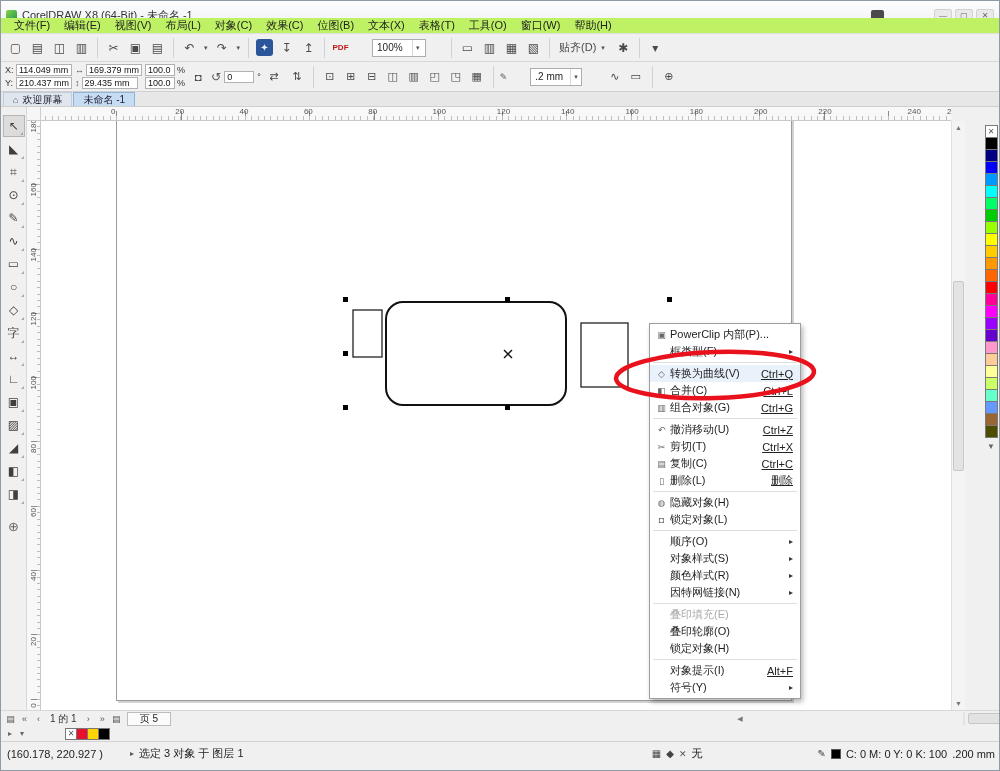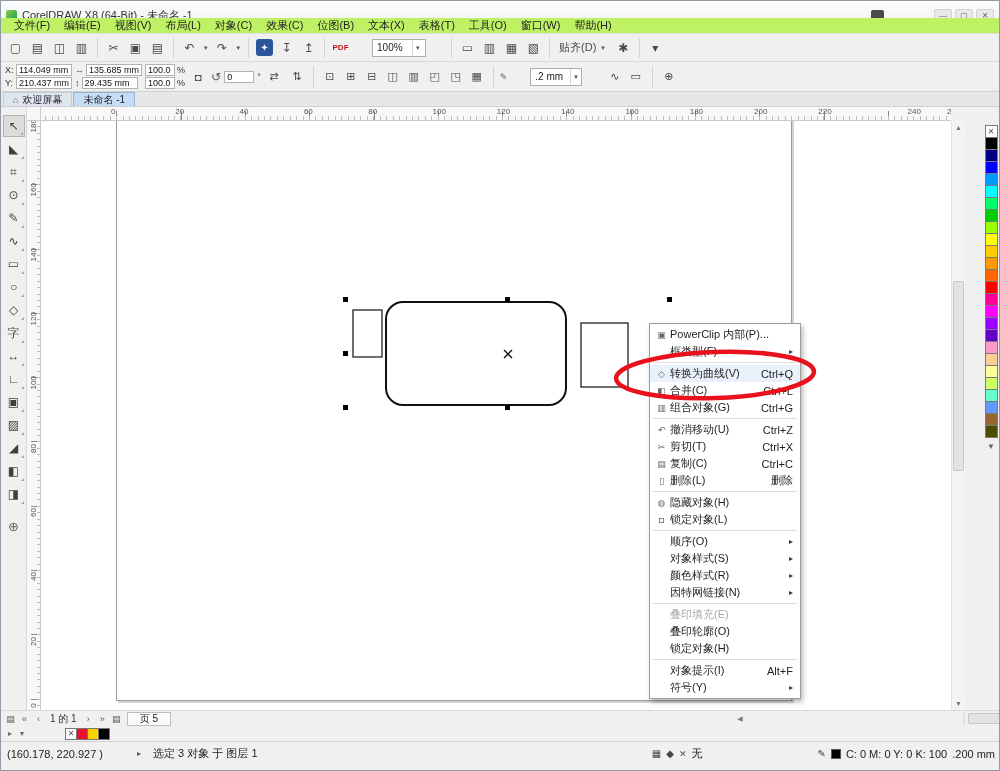--- a/index.html
+++ b/index.html
@@ -67,21 +67,21 @@
 .canvas{position:absolute;left:40px;top:120px;width:910px;height:589px;background:#ffffff;overflow:hidden;}
 .page{position:absolute;left:75px;top:-20px;width:676px;height:600px;background:#fff;border:1px solid #9b9b9b;box-shadow:2px 2px 0 #d2d2d2;z-index:1;}
 .shapes{position:absolute;left:0;top:0;z-index:2;}
 
 .context-menu{position:absolute;left:608px;top:202px;width:152px;background:#ffffff;border:1px solid #9d9d9d;box-shadow:2px 3px 5px rgba(0,0,0,.28);z-index:5;padding:2px 0;font-size:11px;}
 .cm-item{display:flex;align-items:center;height:17px;padding:0 7px 0 3px;white-space:nowrap;color:#1e1e1e;}
 .cm-item.hl{background:#e9f1fa;}
 .cm-item.disabled{color:#a9a9a9;}
 .cm-icon{width:17px;flex:none;text-align:center;font-size:9px;color:#666;}
 .cm-label{flex:1;}
-.cm-short{margin-left:10px;color:#222;}
+.cm-short{margin-left:10px;color:#222;text-decoration:underline;}
 .cm-arrow{margin-left:8px;font-size:8px;color:#333;}
 .cm-sep{height:1px;background:#dddddd;margin:2px 3px;}
 .annotation{position:absolute;z-index:6;pointer-events:none;}
 
 .vscroll{position:absolute;left:950px;top:120px;width:14px;height:589px;background:#f4f4f4;border-left:1px solid #e0e0e0;display:flex;flex-direction:column;}
 .sarrow{height:13px;width:100%;display:flex;align-items:center;justify-content:center;font-size:7px;color:#777;flex:none;}
 .vtrack{flex:1;position:relative;}
 .vthumb{position:absolute;left:1px;right:1px;top:147px;height:190px;background:#e3e3e3;border:1px solid #c7c7c7;border-radius:2px;}
 .palette{position:absolute;left:981px;top:120px;width:18px;height:589px;background:#f0f0f0;display:flex;flex-direction:column;align-items:center;padding-top:5px;}
 .swatch{width:13px;height:13px;flex:none;border:1px solid #7a7a7a;margin-top:-1px;background:#fff;font-size:8px;line-height:11px;text-align:center;color:#555;}
@@ -94,21 +94,21 @@
 .hscroll{position:absolute;left:516px;top:1px;width:446px;height:13px;display:flex;align-items:center;}
 .htrack{flex:1;height:13px;background:#f6f6f6;border:1px solid #e2e2e2;position:relative;}
 .hthumb{position:absolute;left:4px;top:0;width:176px;height:11px;background:#e2e2e2;border:1px solid #c6c6c6;border-radius:2px;display:flex;align-items:center;justify-content:center;}
 
 .docpal{position:absolute;left:0;top:725px;width:1000px;height:15px;background:#f0f0f0;display:flex;align-items:center;padding-left:4px;gap:2px;}
 .dp-ic{width:10px;text-align:center;font-size:8px;color:#666;}
 #docpalette-swatches{display:flex;margin-left:36px;}
 .dswatch{width:12px;height:12px;border:1px solid #777;margin-right:-1px;background:#fff;font-size:8px;line-height:10px;text-align:center;color:#555;}
 
 .statusbar{position:absolute;left:0;top:740px;width:1000px;height:31px;background:#f0f0f0;border-top:1px solid #d2d2d2;font-size:11px;color:#222;}
-.sb-row{display:flex;align-items:center;gap:12px;padding:4px 6px;position:relative;}
+.sb-row{display:flex;align-items:center;gap:5px;padding:4px 6px;position:relative;}
 .coords{min-width:118px;}
 .sb-arrow{font-size:8px;color:#555;}
 .sb-right{position:absolute;right:6px;top:4px;display:flex;align-items:center;gap:5px;}
 .sb-ic{font-size:10px;color:#444;}
 .sb-x{font-size:9px;color:#555;}
 .sb-swatch{width:10px;height:10px;background:#000;border:1px solid #555;}
 .sb-gap{width:105px;}
 </style>
 </head>
 <body>
@@ -223,21 +223,21 @@
         <span class="fld">114.049 mm</span>
       </span>
       <span class="frow">
         <span class="flbl">Y:</span>
         <span class="fld">210.437 mm</span>
       </span>
     </span>
     <span class="fgrp">
       <span class="frow">
         <span class="ficon">↔</span>
-        <span class="fld">135.685 mm</span>
+        <span class="fld">169.379 mm</span>
       </span>
       <span class="frow">
         <span class="ficon">↕</span>
         <span class="fld">29.435 mm</span>
       </span>
     </span>
     <span class="fgrp">
       <span class="frow">
         <span class="fld sm">100.0</span>
         <span class="funit">%</span>

